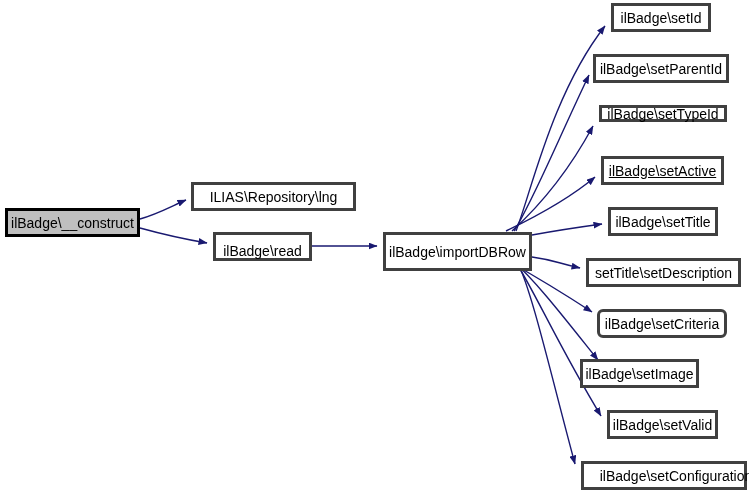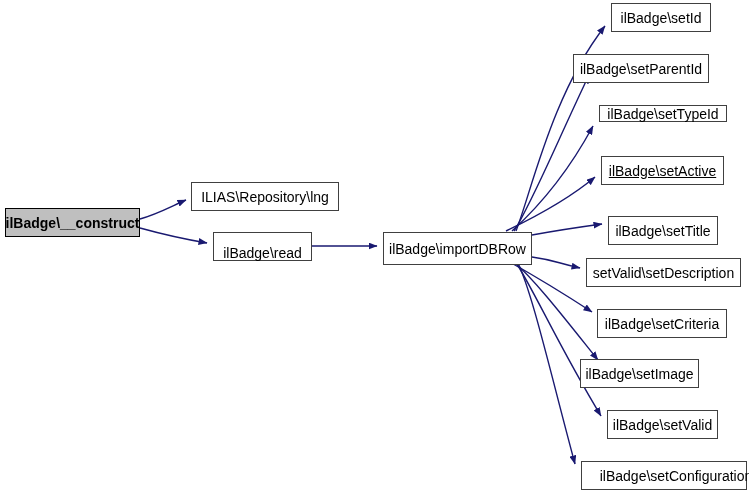--- a/index.html
+++ b/index.html
@@ -19,35 +19,34 @@
     position: absolute;
     left: 0;
     top: 0;
     width: 749px;
     height: 493px;
     pointer-events: none;
   }
   .node {
     position: absolute;
     box-sizing: border-box;
-    border: 1px solid #404040;
+    border: 3px solid #404040;
     background: #ffffff;
     color: #000000;
     font-size: 14px;
     line-height: 1;
     display: flex;
     align-items: center;
     justify-content: center;
     white-space: nowrap;
     letter-spacing: 0px;
   }
   .node.highlight {
     background: #bfbfbf;
     border-color: #000000;
-    font-weight: bold;
   }
 </style>
 </head>
 <body>
 
 <div id="canvas">
 
   <svg class="edges" viewBox="0 0 749 493" xmlns="http://www.w3.org/2000/svg">
     <defs>
       <marker id="arrowhead" markerWidth="9" markerHeight="7" refX="8.5" refY="3.5" orient="auto" markerUnits="userSpaceOnUse">
@@ -68,48 +67,48 @@
         <path d="M513,261 C536,281 566,320 598,360" marker-end="url(#arrowhead)"></path>
         <path d="M515,261 C533,288 558,345 601,416" marker-end="url(#arrowhead)"></path>
         <path d="M517,261 C532,291 551,375 575,464" marker-end="url(#arrowhead)"></path>
       </g>
   </svg>
 
   <div id="node-layer">
       <div class="node highlight" style="left: 5px; top: 208px; width: 135px; height: 29px;">
         <span>ilBadge\__construct</span>
       </div>
-      <div class="node" style="left: 191px; top: 182px; width: 148px; height: 29px;">
+      <div class="node" style="left: 191px; top: 182px; width: 165px; height: 29px;">
         <span>ILIAS\Repository\lng</span>
       </div>
       <div class="node" style="left: 213px; top: 232px; width: 99px; height: 29px; align-items: flex-end;">
         <span>ilBadge\read</span>
       </div>
-      <div class="node" style="left: 383px; top: 232px; width: 149px; height: 33px; text-align: center;">
+      <div class="node" style="left: 383px; top: 232px; width: 149px; height: 39px; text-align: center;">
         <span>ilBadge\importDBRow</span>
       </div>
       <div class="node" style="left: 611px; top: 3px; width: 100px; height: 29px;">
         <span>ilBadge\setId</span>
       </div>
-      <div class="node" style="left: 573px; top: 54px; width: 136px; height: 29px; text-align: right;">
+      <div class="node" style="left: 593px; top: 54px; width: 136px; height: 29px; text-align: right;">
         <span>ilBadge\setParentId</span>
       </div>
       <div class="node" style="left: 599px; top: 105px; width: 128px; height: 17px;">
         <span>ilBadge\setTypeId</span>
       </div>
       <div class="node" style="left: 601px; top: 156px; width: 123px; height: 29px; text-decoration: underline;">
         <span>ilBadge\setActive</span>
       </div>
-      <div class="node" style="left: 608px; top: 216px; width: 110px; height: 29px;">
+      <div class="node" style="left: 608px; top: 207px; width: 110px; height: 29px;">
         <span>ilBadge\setTitle</span>
       </div>
       <div class="node" style="left: 586px; top: 258px; width: 155px; height: 29px;">
-        <span>setValid\setDescription</span>
+        <span>setTitle\setDescription</span>
       </div>
-      <div class="node" style="left: 597px; top: 309px; width: 130px; height: 29px;">
+      <div class="node" style="left: 597px; top: 309px; width: 130px; height: 29px; border-radius: 6px;">
         <span>ilBadge\setCriteria</span>
       </div>
       <div class="node" style="left: 580px; top: 359px; width: 119px; height: 29px;">
         <span>ilBadge\setImage</span>
       </div>
       <div class="node" style="left: 607px; top: 410px; width: 111px; height: 29px;">
         <span>ilBadge\setValid</span>
       </div>
       <div class="node" style="left: 581px; top: 461px; width: 166px; height: 29px; padding-left: 24px;">
         <span>ilBadge\setConfiguration</span>

